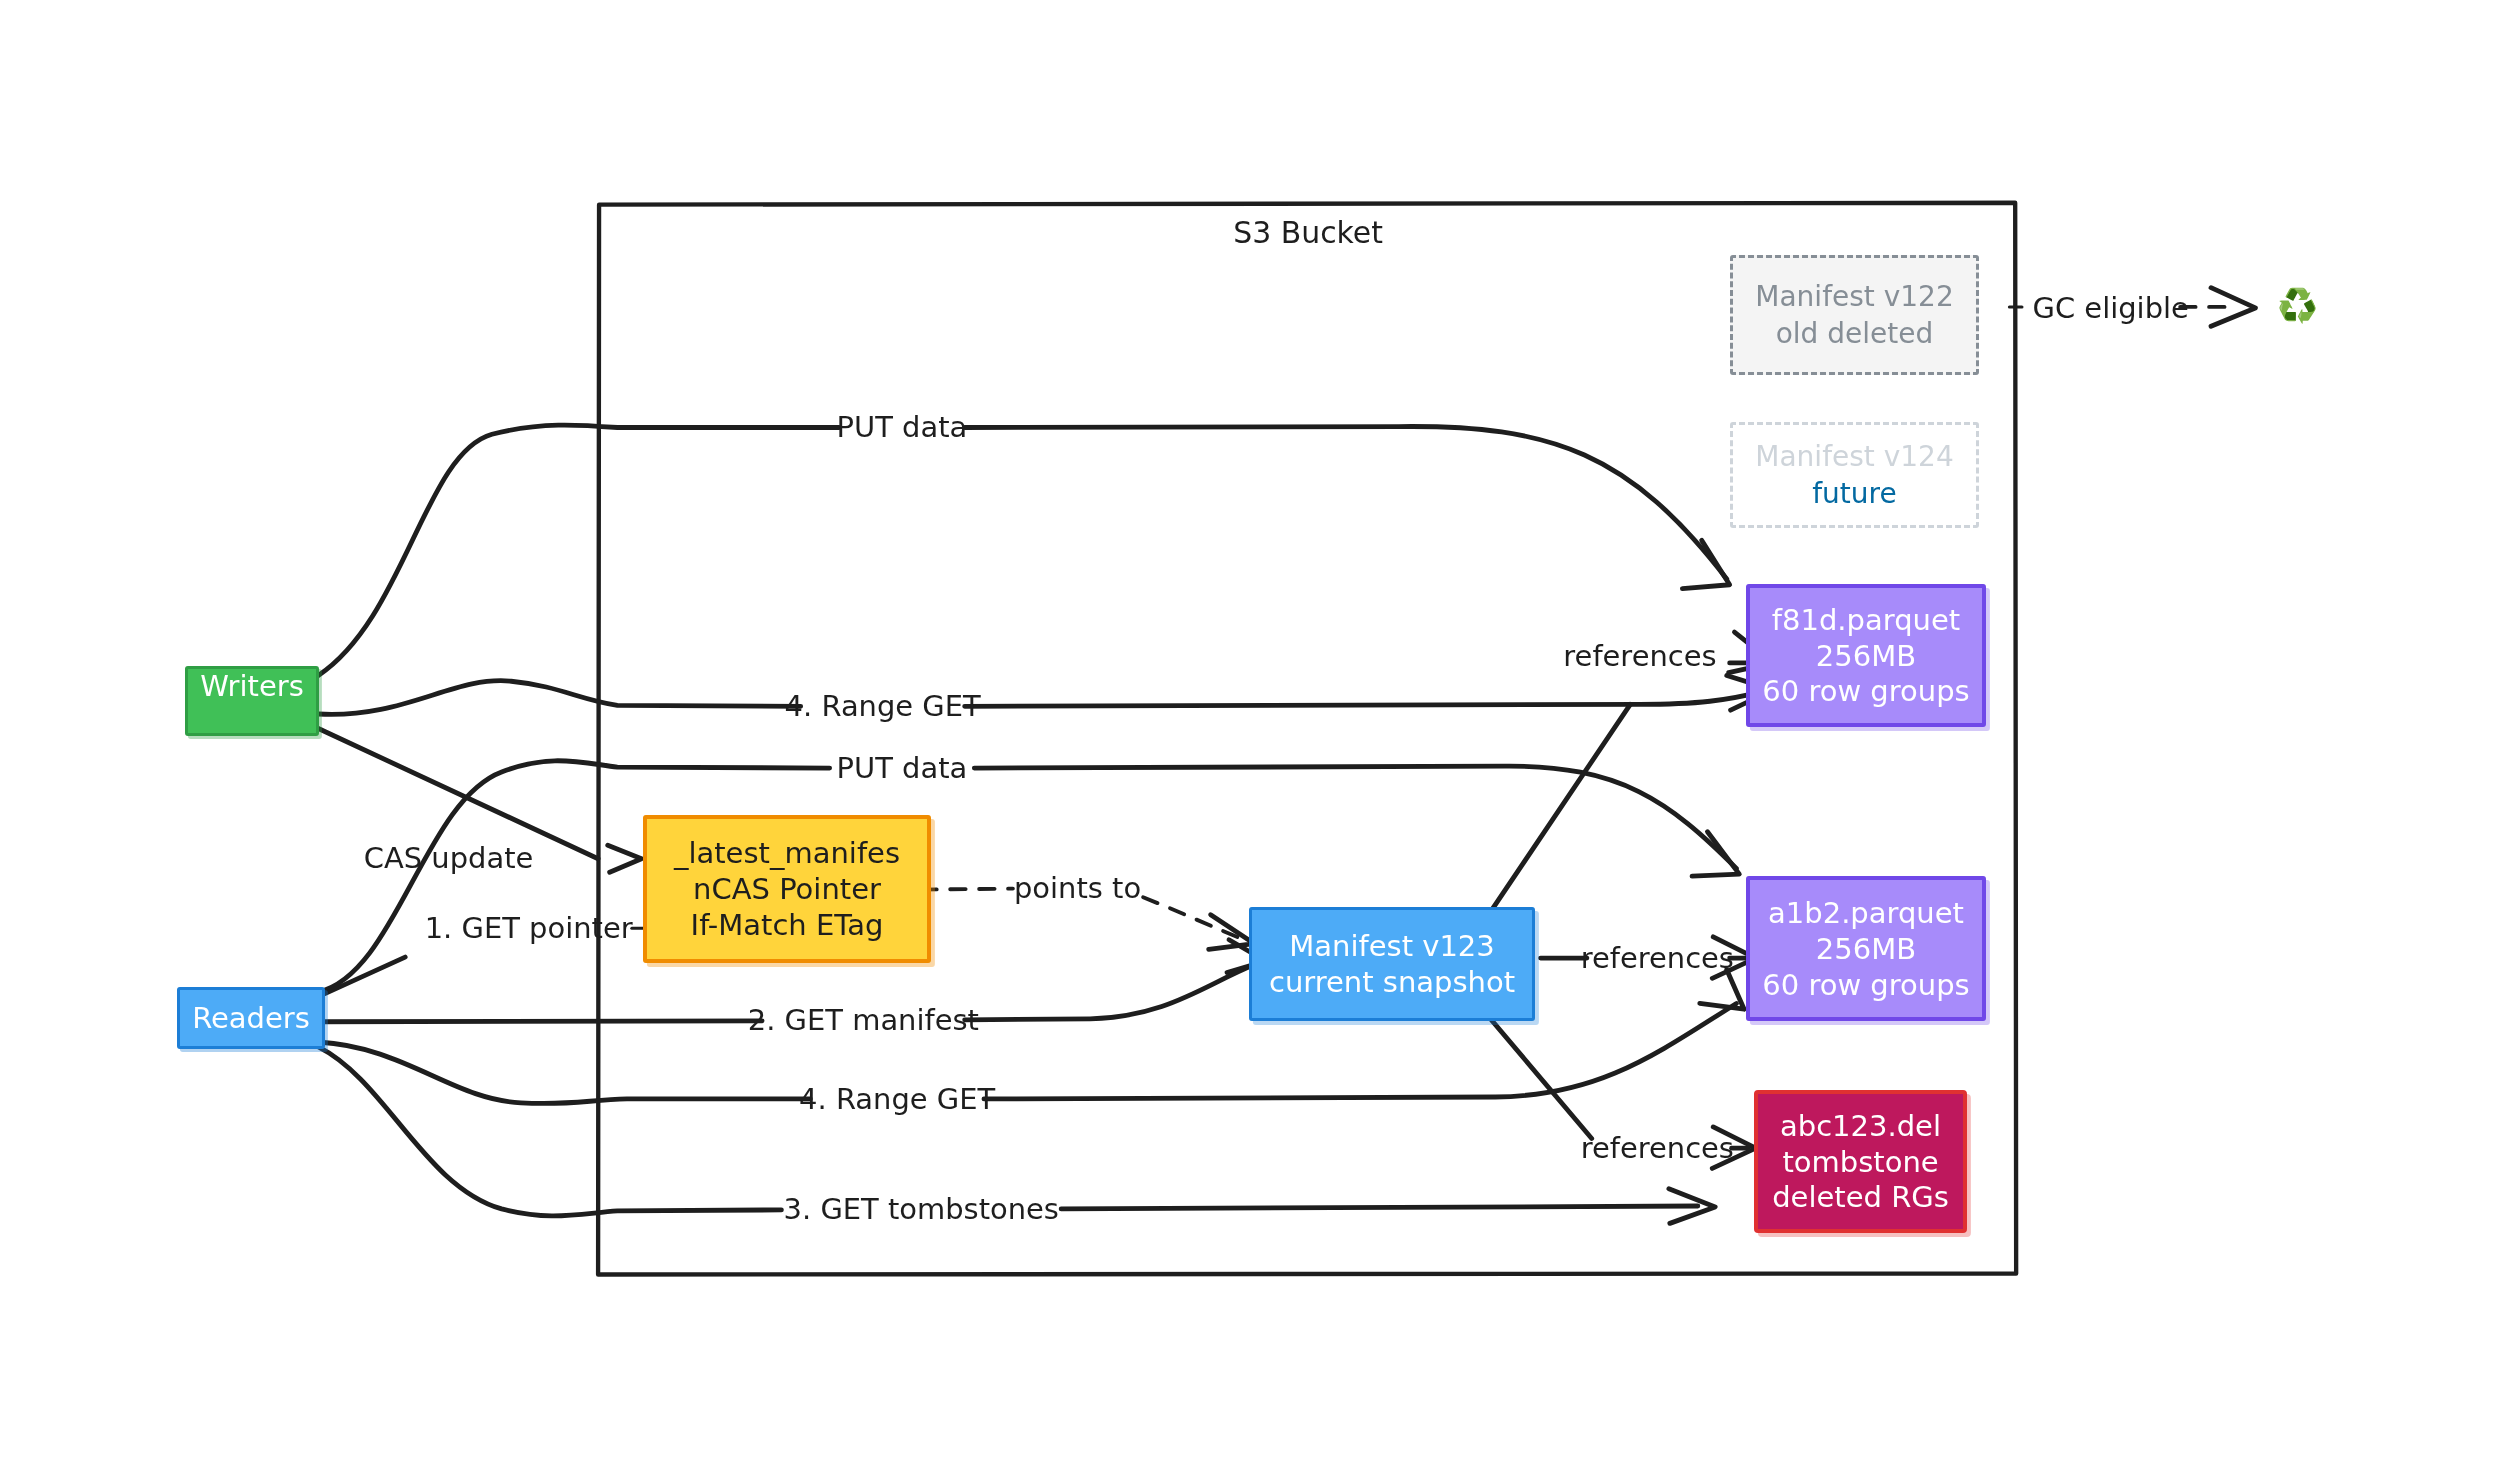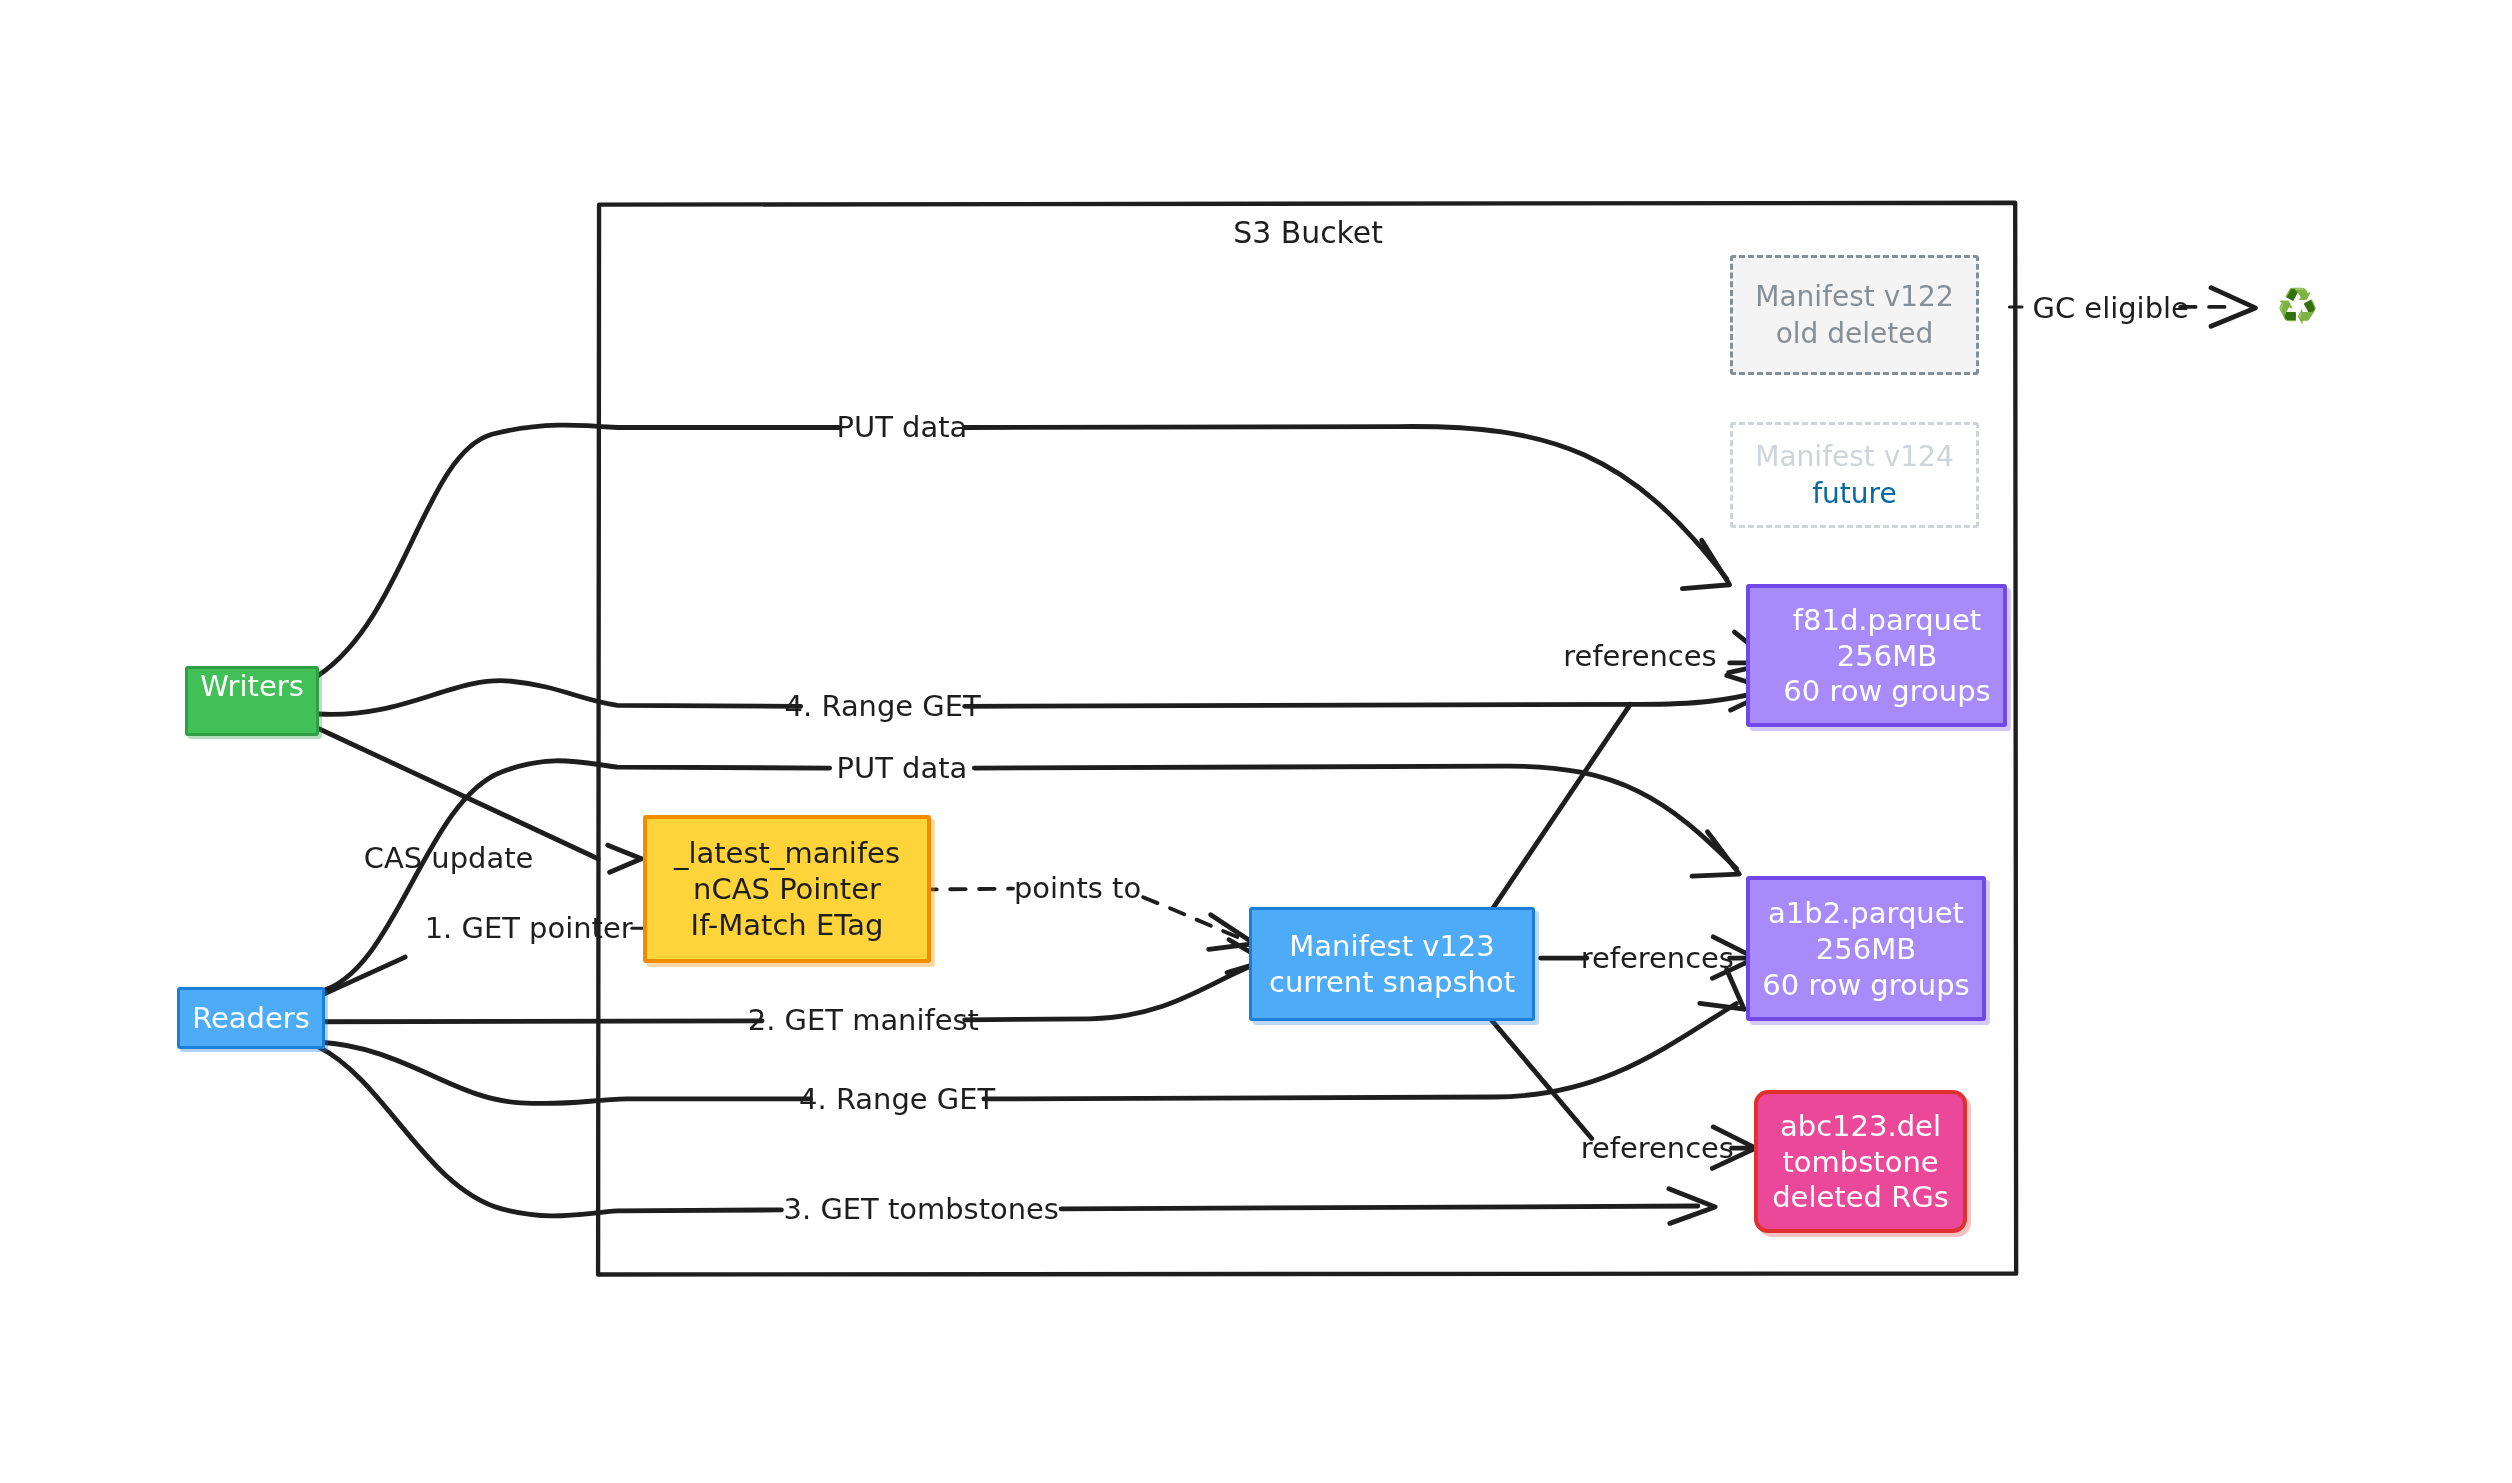--- a/index.html
+++ b/index.html
@@ -167,37 +167,37 @@
   <div style="position:absolute;left:1730px;top:422px;width:243px;height:100px;
               background:#ffffff;border:3.9px dashed #ced4da;border-radius:2.9px;
               display:flex;flex-direction:column;align-items:center;justify-content:center;gap:3.9px;">
     <span class="ghost-label" style="color:#ced4da;white-space:nowrap;">Manifest v124</span>
     <span class="ghost-label" style="color:#0369a1;white-space:nowrap;">future</span>
   </div>
 
   <div style="position:absolute;left:1746px;top:584px;width:232px;height:135px;
               background:#a78bfa;border:4.8px solid #7048e8;border-radius:2.9px;
               display:flex;flex-direction:column;align-items:center;justify-content:center;gap:1.9px;
-              box-shadow:3.9px 3.9px 0 rgba(112,72,232,.3);padding-left:21px;">
+              box-shadow:3.9px 3.9px 0 rgba(112,72,232,.3);">
     <span class="node-label" style="color:#ffffff;white-space:nowrap;">f81d.parquet</span>
     <span class="node-label" style="color:#ffffff;white-space:nowrap;">256MB</span>
     <span class="node-label" style="color:#ffffff;white-space:nowrap;">60 row groups</span>
   </div>
 
   <div style="position:absolute;left:1746px;top:876px;width:232px;height:137px;
               background:#a78bfa;border:4.8px solid #7048e8;border-radius:2.9px;
               display:flex;flex-direction:column;align-items:center;justify-content:center;gap:2px;
               box-shadow:3.9px 3.9px 0 rgba(112,72,232,.3);">
     <span class="node-label" style="color:#ffffff;white-space:nowrap;">a1b2.parquet</span>
     <span class="node-label" style="color:#ffffff;white-space:nowrap;">256MB</span>
     <span class="node-label" style="color:#ffffff;white-space:nowrap;">60 row groups</span>
   </div>
 
   <div style="position:absolute;left:1754px;top:1090px;width:205px;height:135px;
-              background:#ec4899;border:4.8px solid #e03131;border-radius:14px;
+              background:#be185d;border:4.8px solid #e03131;border-radius:4px;
               display:flex;flex-direction:column;align-items:center;justify-content:center;gap:1.9px;
               box-shadow:3.9px 3.9px 0 rgba(224,49,49,.3);">
     <span class="node-label" style="color:#ffffff;white-space:nowrap;">abc123.del</span>
     <span class="node-label" style="color:#ffffff;white-space:nowrap;">tombstone</span>
     <span class="node-label" style="color:#ffffff;white-space:nowrap;">deleted RGs</span>
   </div>
 
   <div class="recycle" style="left:2277px;top:289px;">♻️</div>
 
 </div>

